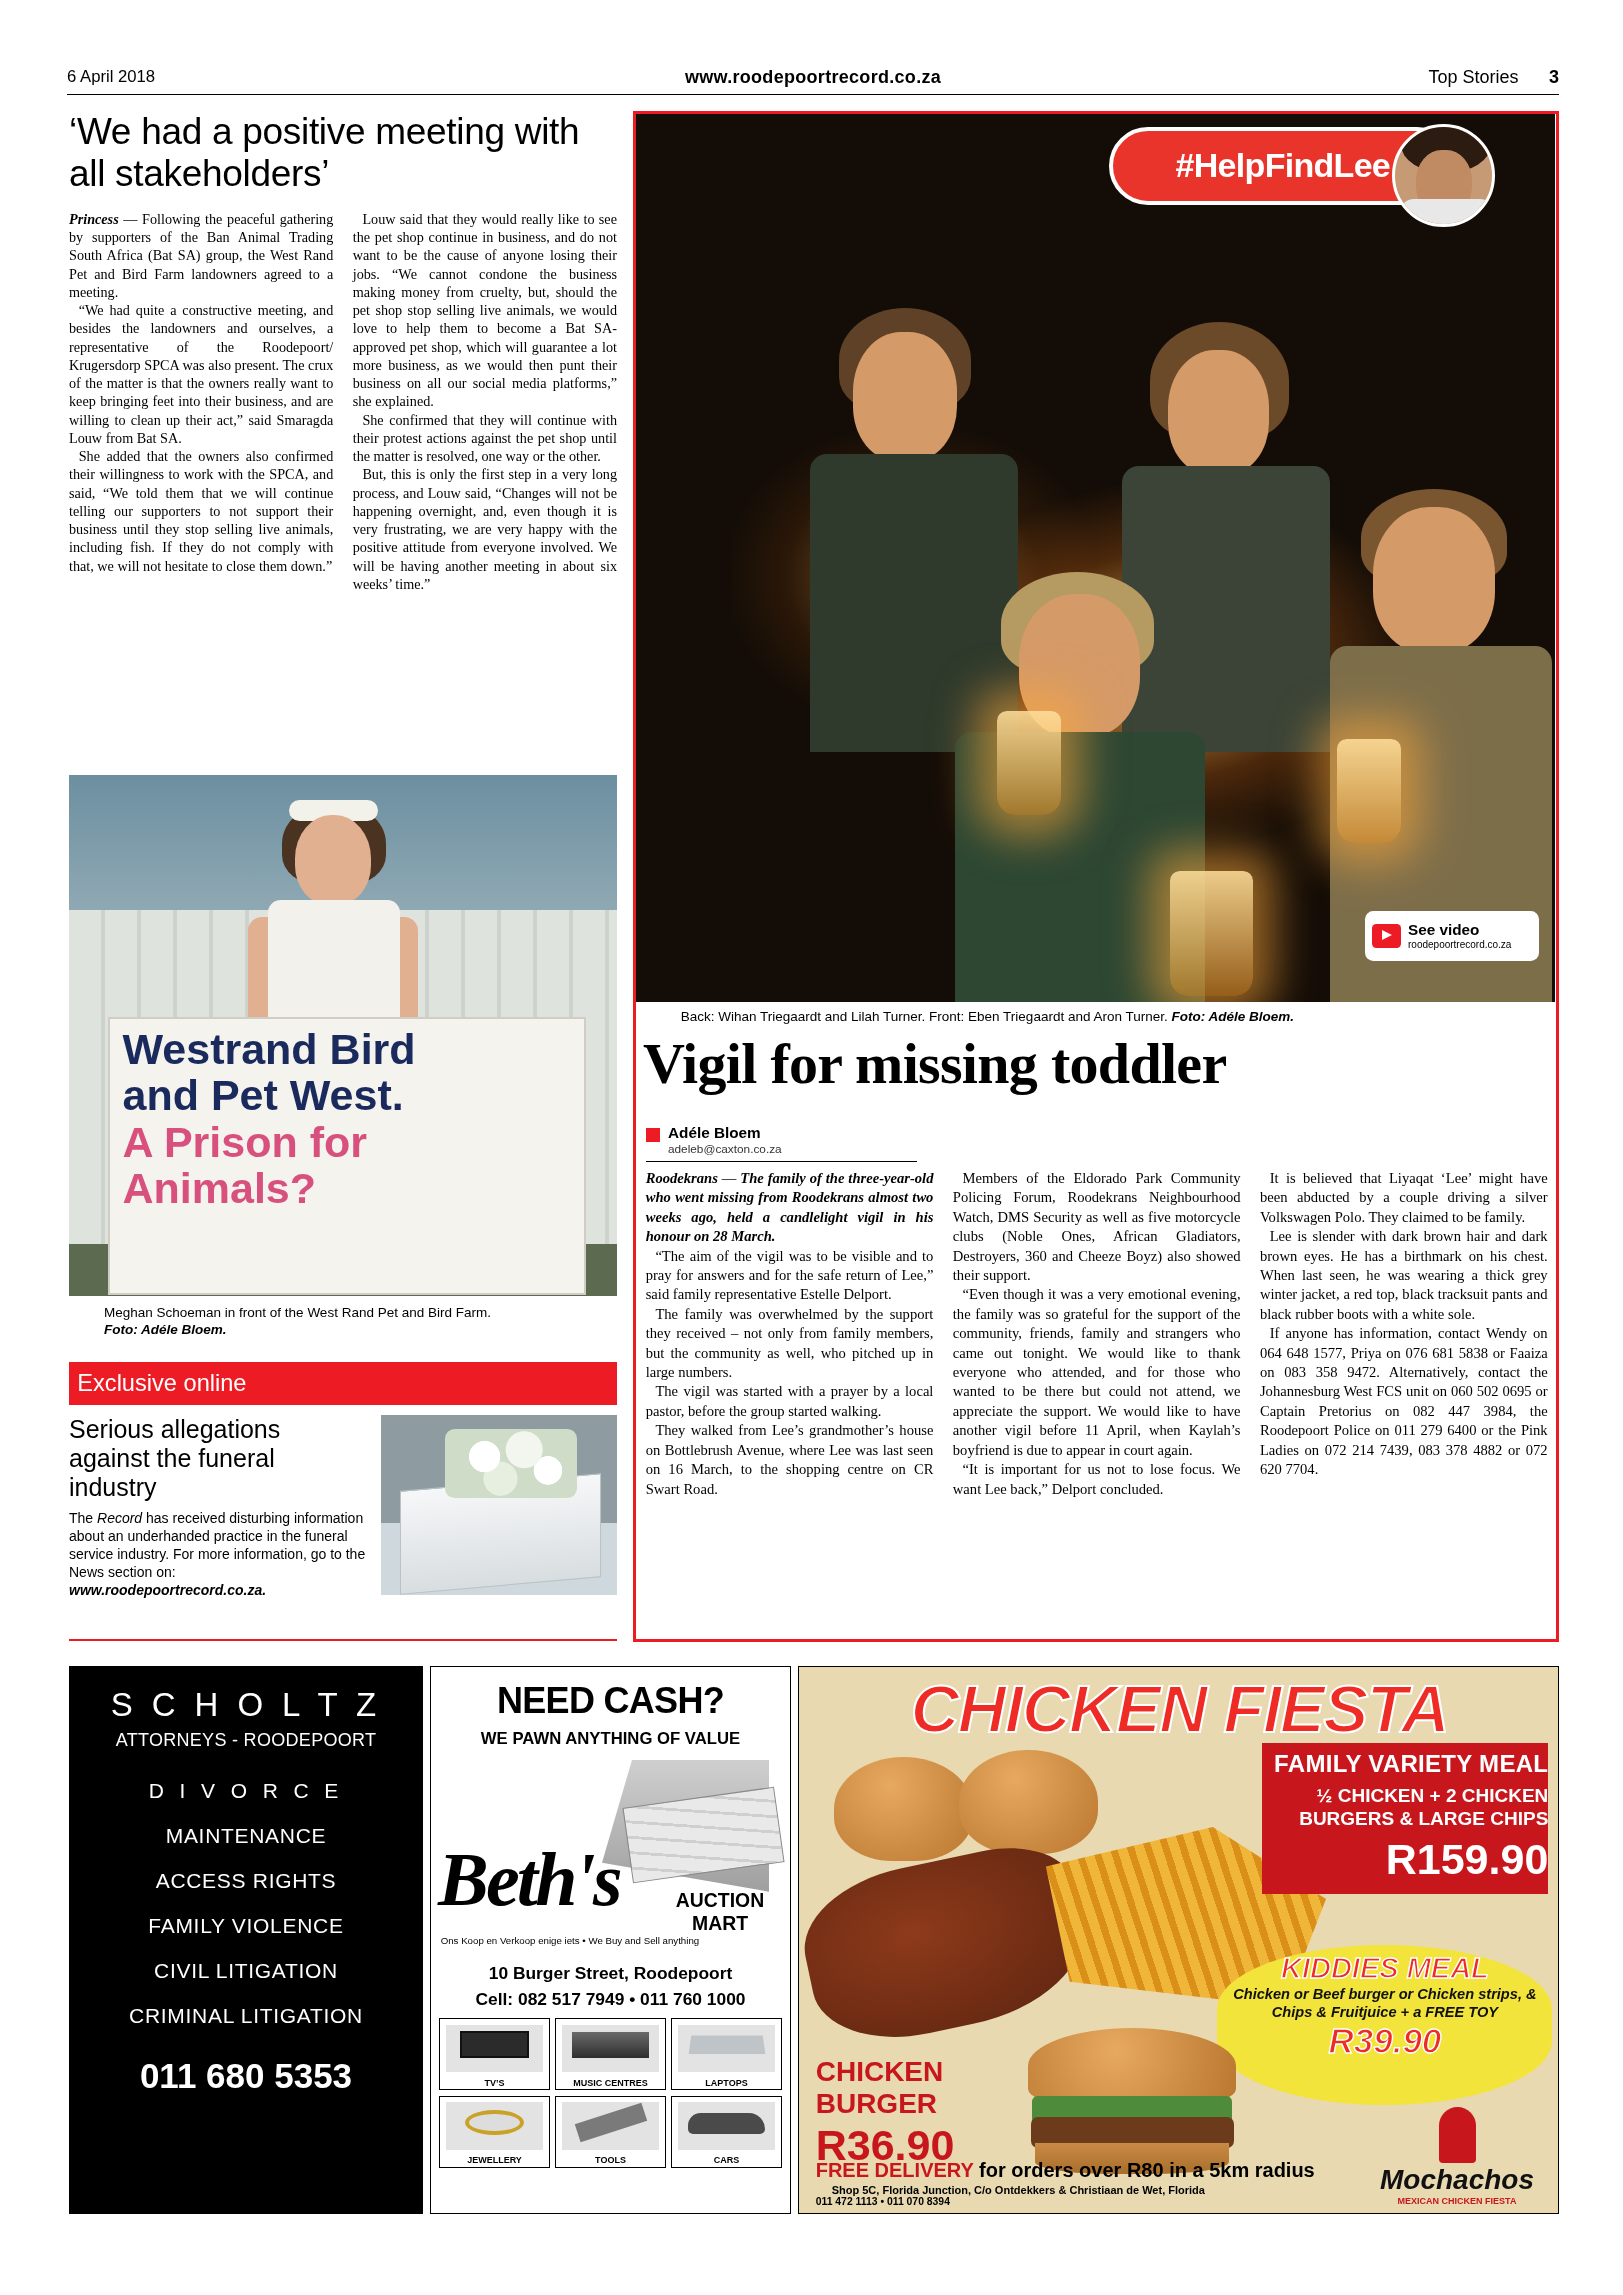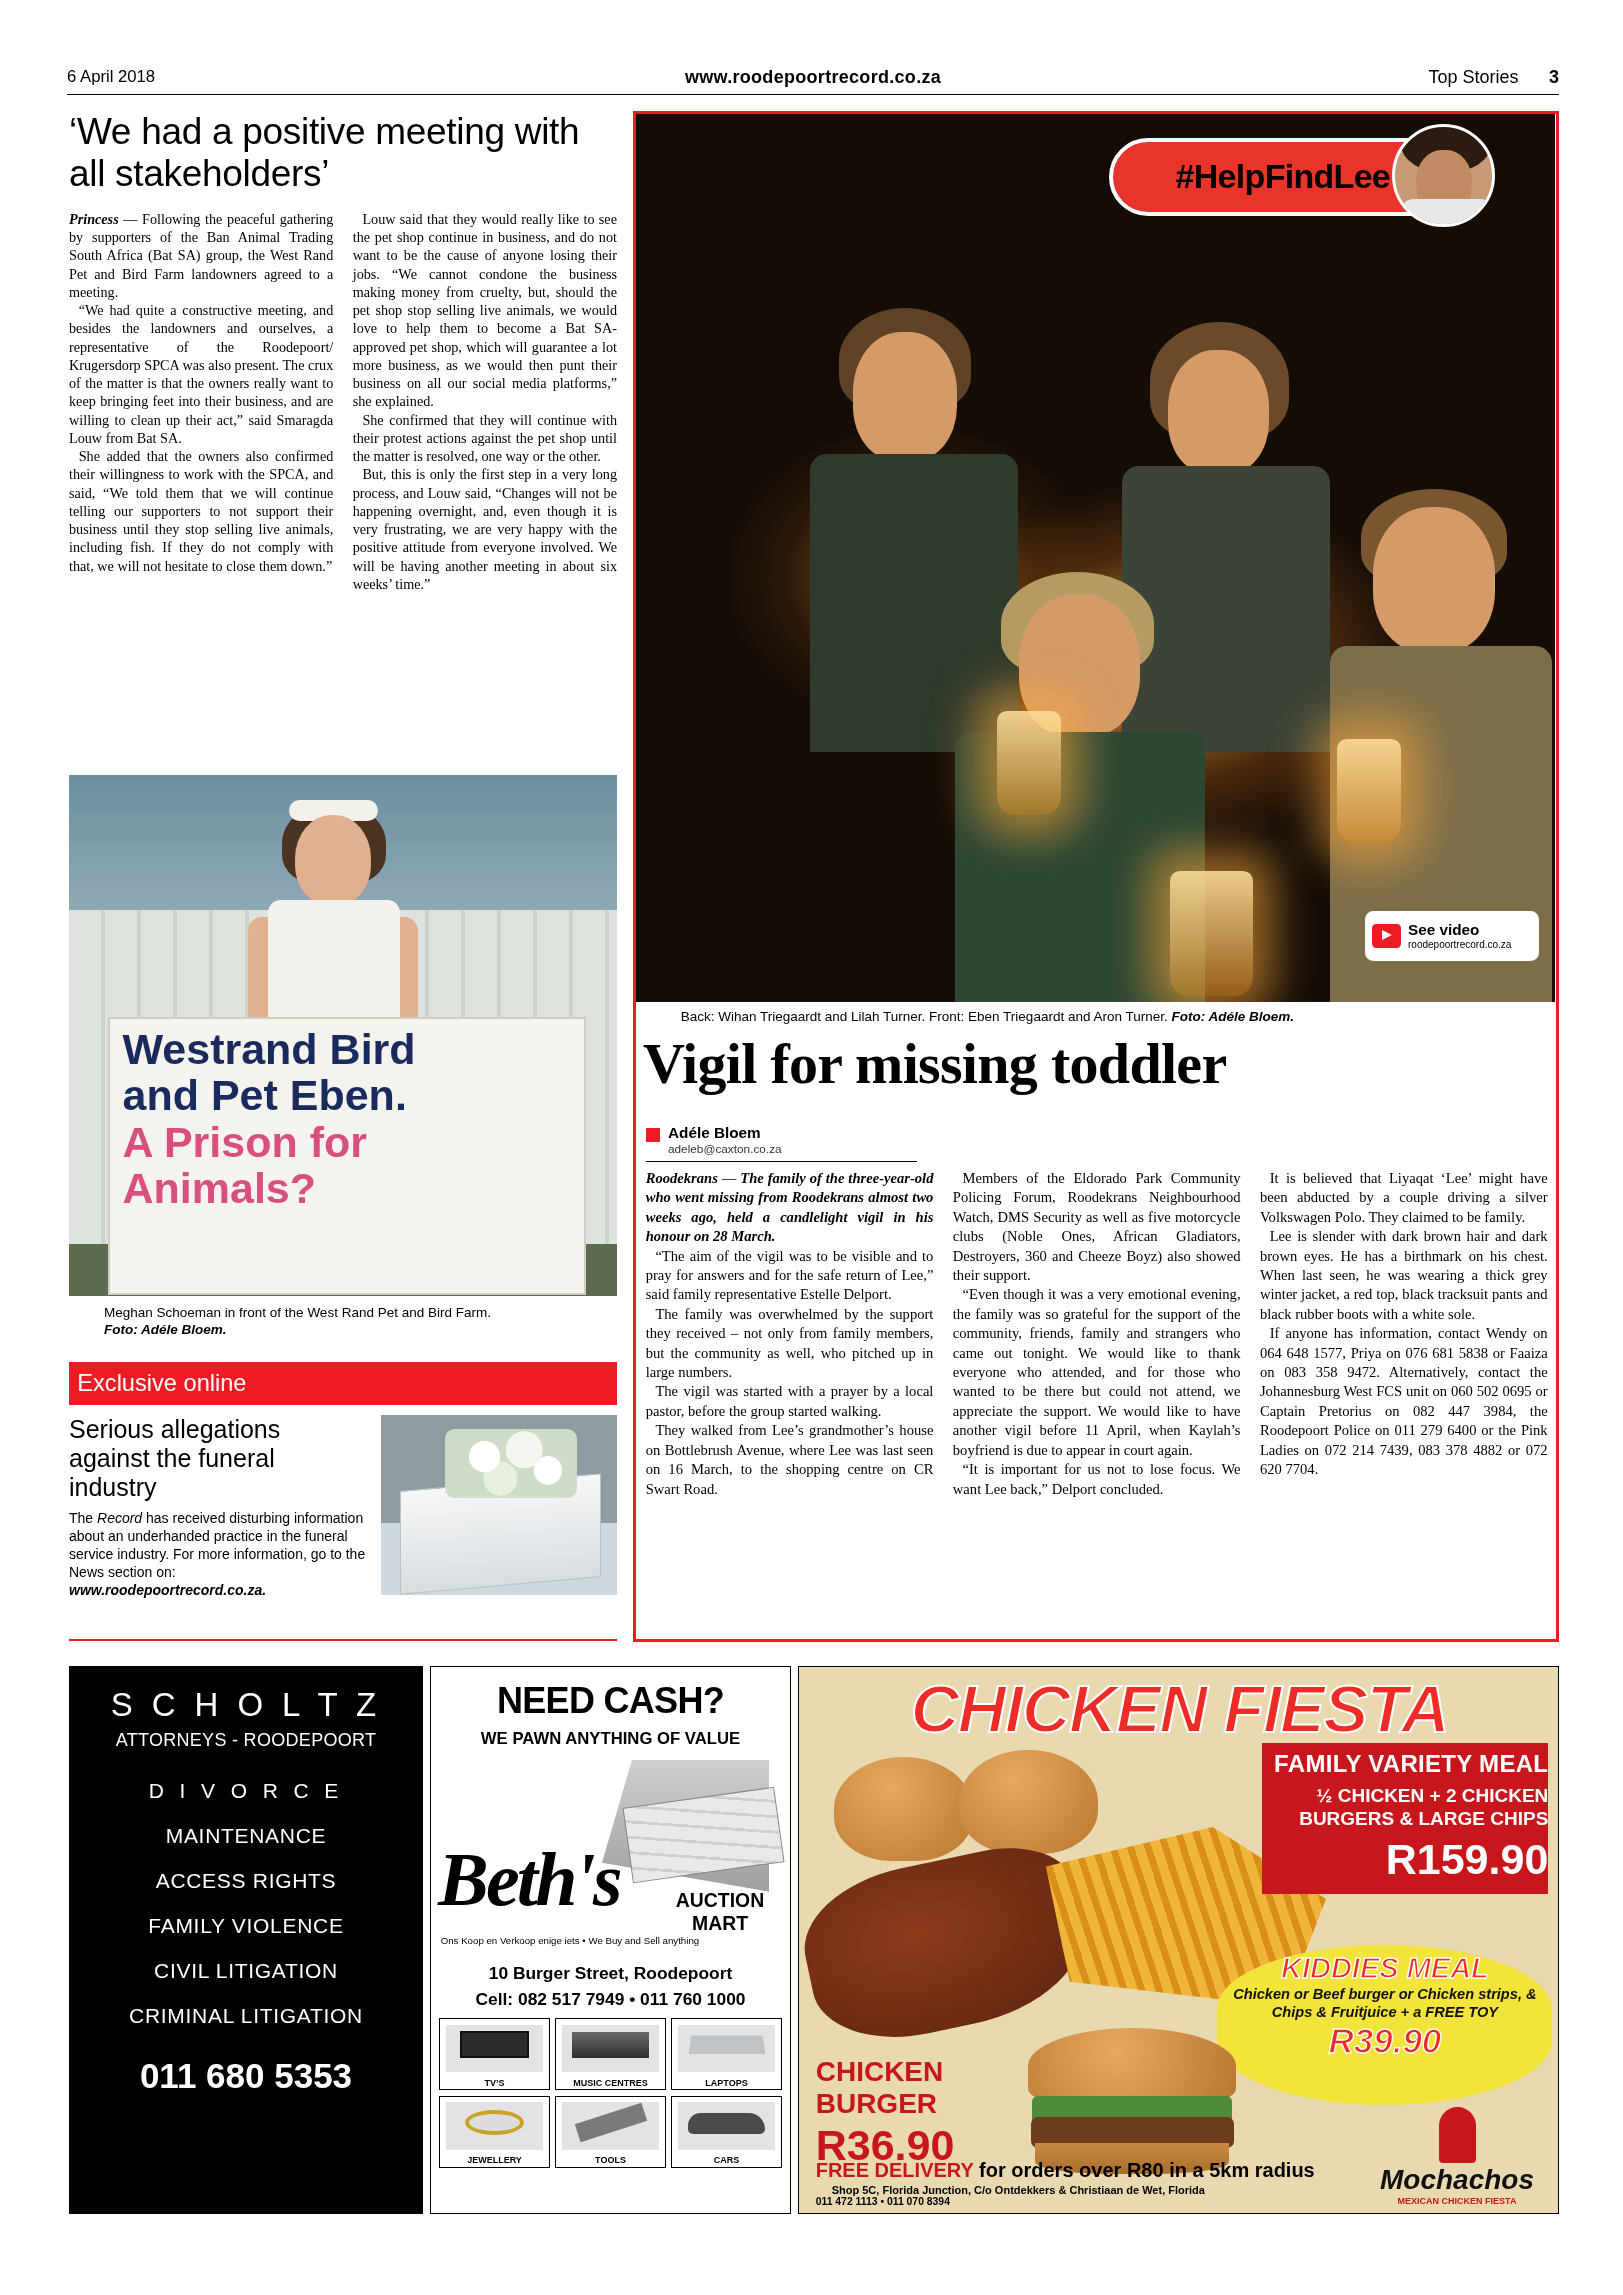--- a/index.html
+++ b/index.html
@@ -239,26 +239,26 @@
   }
   .candle.c1 { left: 361px; top: 597px; }
   .candle.c2 { left: 534px; top: 757px; width: 83px; height: 125px; }
   .candle.c3 { left: 701px; top: 625px; }
 
   
   .hfl {
     position: absolute; right: 9.7px; top: 9.7px; width: 436px; height: 90px;
   }
   .hfl-pill {
-    position:absolute; left: 0; top: 14px; width: 347px; height: 78px;
+    position:absolute; left: 0; top: 3px; width: 347px; height: 78px;
     background:#e8342a;
     border: 4.9px solid #fff;
     border-radius: 42px;
     display:flex; align-items:center; justify-content:center;
-    color:#000000;
+    color:#ffffff;
     font-family:"Liberation Sans", sans-serif;
     font-weight:bold; font-size:34px; letter-spacing:-0.7px;
   }
   .hfl-photo {
     position:absolute; right: 50px; top: 0; width: 103px; height: 103px;
     border-radius: 50%;
     border: 3.5px solid #fff;
     overflow:hidden;
     background:#c79a76;
   }
@@ -521,21 +521,21 @@
     <div class="lp-girl">
       <div class="lp-hair"></div>
       <div class="lp-crown"></div>
       <div class="lp-head"></div>
       <div class="lp-arm-l"></div>
       <div class="lp-arm-r"></div>
       <div class="lp-torso"></div>
     </div>
     <div class="lp-sign">
       <div class="l1">Westrand Bird</div>
-      <div class="l2">and Pet Eben.</div>
+      <div class="l2">and Pet West.</div>
       <div class="l3">A Prison for</div>
       <div class="l4">Animals?</div>
     </div>
   </div>
   <div class="caption cap-left">
     <span>Meghan Schoeman in front of the West Rand Pet and Bird Farm.</span><br>
     <i>Foto: Adéle Bloem.</i>
   </div>
 
   <div class="excl-band">

